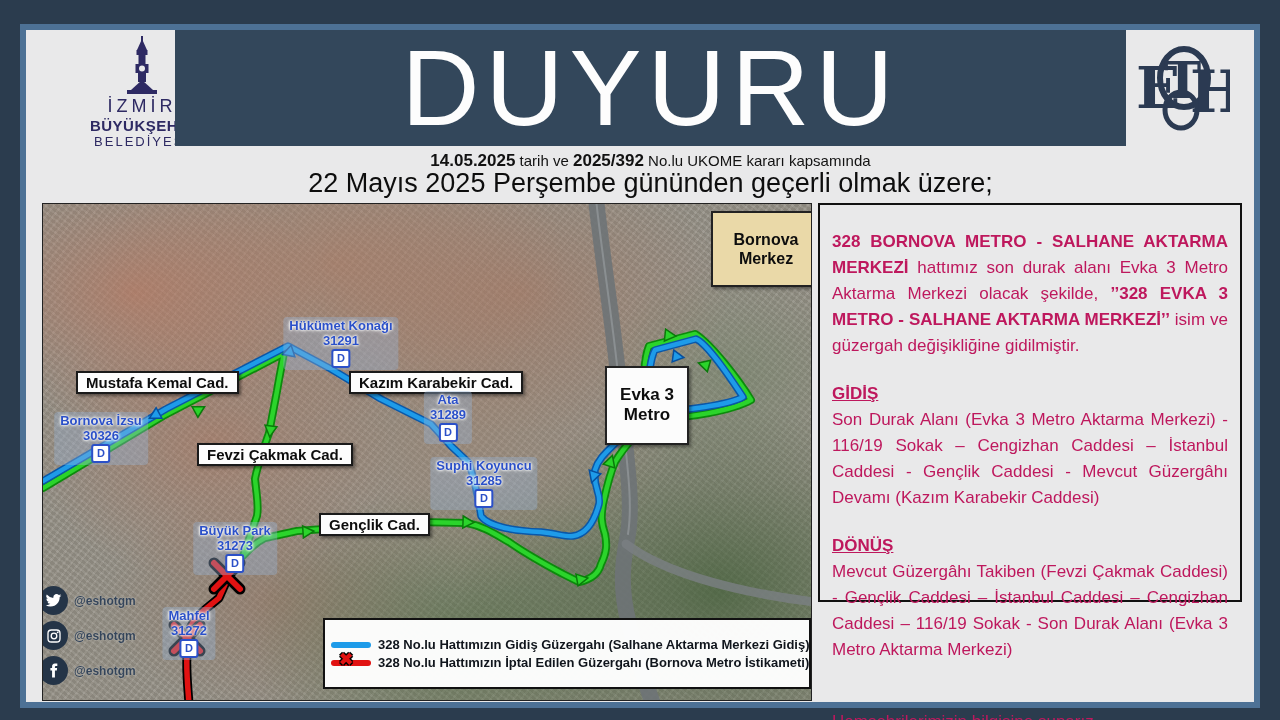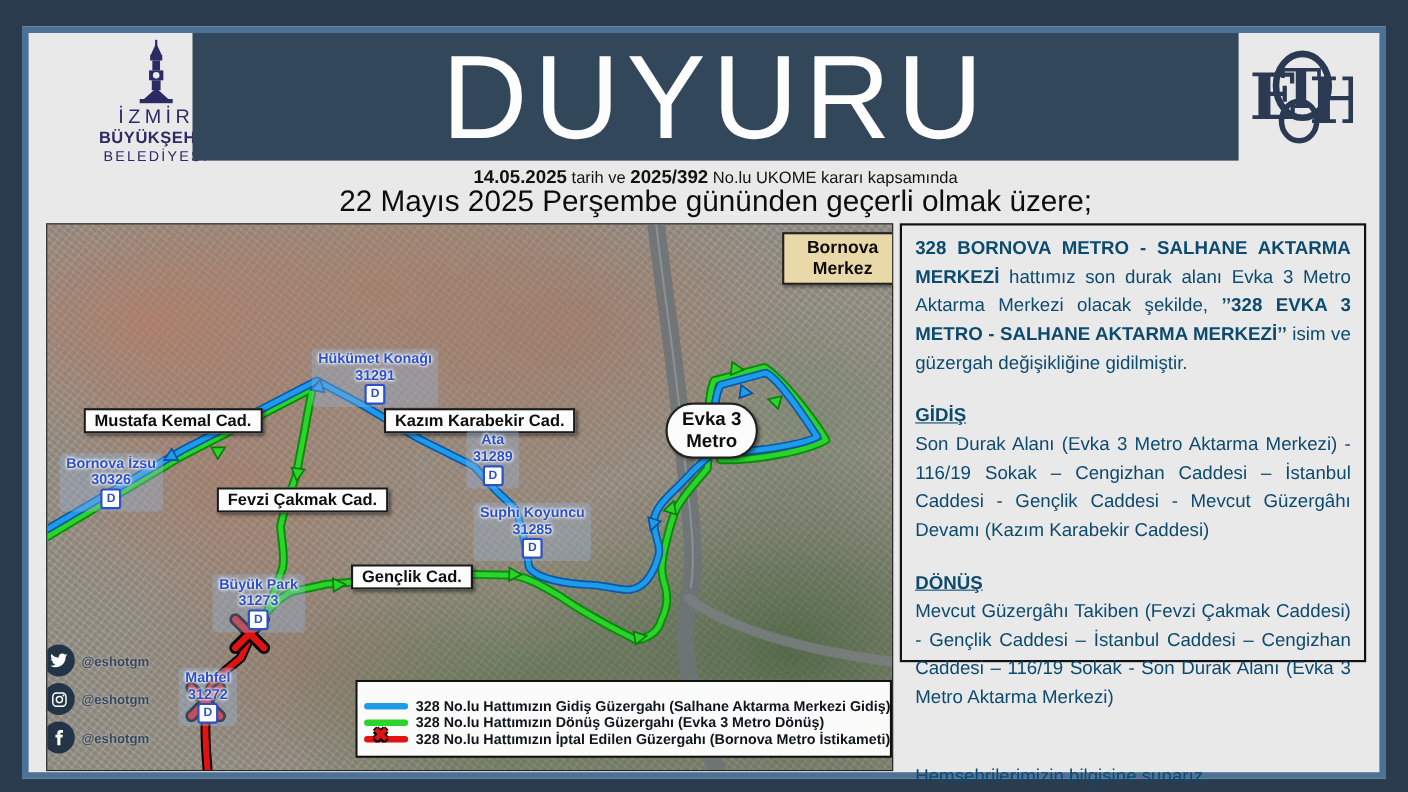--- a/index.html
+++ b/index.html
@@ -55,21 +55,21 @@
       repeating-linear-gradient(-52deg, rgba(255,255,255,.04) 0 2px, rgba(0,0,0,.05) 2px 6px);
   }
   .routes{position:absolute;left:0;top:0;width:770px;height:498px;}
   .street{
     position:absolute;background:#fdfdfd;border:2px solid #1a1a1a;
     font-size:15px;font-weight:700;color:#0d0d0d;padding:1px 8px;white-space:nowrap;
     box-shadow:2px 2px 3px rgba(0,0,0,.45);
   }
   .area{
     position:absolute;border:2px solid #222;font-size:16px;font-weight:700;color:#0d0d0d;
-    text-align:center;line-height:1.2;padding:3px 7px;box-shadow:2px 2px 3px rgba(0,0,0,.4);
+    text-align:center;line-height:1.2;padding:17px 7px;box-shadow:2px 2px 3px rgba(0,0,0,.4);
   }
   .area.tan{background:#ead9a8;}
   .area.white{background:#fcfcfc;font-size:17px;}
   .stop{
     position:absolute;transform:translateX(-50%);text-align:center;
     color:#2b50c8;font-weight:700;font-size:13px;line-height:15px;
     text-shadow:0 0 2px #fff,0 0 3px #fff,0 0 4px #fff;
     background:rgba(150,178,214,.38);border-radius:4px;padding:1px 6px 2px 6px;
   }
   .stop .d{
@@ -93,22 +93,22 @@
   .social{position:absolute;left:-4px;top:382px;}
   .social-row{display:flex;align-items:center;gap:6px;margin-bottom:6px;}
   .social-circle{
     width:29px;height:29px;border-radius:50%;background:#243447;
     display:flex;align-items:center;justify-content:center;flex:0 0 29px;
   }
   .social-handle{font-size:12px;font-weight:700;color:#1d3350;opacity:.8;text-shadow:0 0 2px rgba(255,255,255,.6);}
   
   .panel{
     position:absolute;left:792px;top:173px;width:424px;height:399px;box-sizing:border-box;
-    border:2px solid #111;background:#e9e9ea;padding:8px 12px;
-    font-size:17px;line-height:26px;color:#0c4a6e;text-align:justify;
+    border:2px solid #111;background:#e9e9ea;padding:24px 12px;
+    font-size:17px;line-height:26px;color:#be185d;text-align:justify;
   }
   .panel p{margin:0 0 22px 0;}
   .panel .hd{font-weight:700;text-decoration:underline;margin:0;}
   .panel .closing{margin-top:46px;}
   b{font-weight:700;}
 </style>
 </head>
 <body>
 
 <div class="canvas">
@@ -213,21 +213,21 @@
 
       <div class="street" style="left:306px;top:167px;">Kazım Karabekir Cad.</div>
       <div class="street" style="left:33px;top:167px;">Mustafa Kemal Cad.</div>
       <div class="street" style="left:154px;top:239px;">Fevzi Çakmak Cad.</div>
       <div class="street" style="left:276px;top:309px;">Gençlik Cad.</div>
 
       <div class="area tan" style="left:668px;top:7px;width:92px;">
         <div>Bornova</div>
         <div>Merkez</div>
       </div>
-      <div class="area white" style="left:562px;top:162px;width:66px;border-radius:25px;">
+      <div class="area white" style="left:562px;top:162px;width:66px;">
         <div>Evka 3</div>
         <div>Metro</div>
       </div>
 
       <div class="stop" style="left:298px;top:113px;">
         <div>Hükümet Konağı</div>
         <div>31291</div>
         <span class="d">D</span>
       </div>
       <div class="stop" style="left:58px;top:208px;">
@@ -253,24 +253,20 @@
       <div class="stop" style="left:146px;top:403px;">
         <div>Mahfel</div>
         <div>31272</div>
         <span class="d">D</span>
       </div>
 
       <div class="legend">
         <div class="legend-row">
           <span class="sw" style="background:#1e9be9;"></span>
           <span class="legend-label">328 No.lu Hattımızın Gidiş Güzergahı (Salhane Aktarma Merkezi Gidiş)</span>
-        </div>
-        <div class="legend-row">
-          <span class="sw" style="background:#2bd42b;"></span>
-          <span class="legend-label">328 No.lu Hattımızın Dönüş Güzergahı (Evka 3 Metro Dönüş)</span>
         </div>
         <div class="legend-row">
           <span class="sw" style="background:#e11212;">
               <span class="sw-x">✖</span>
             </span>
           <span class="legend-label">328 No.lu Hattımızın İptal Edilen Güzergahı (Bornova Metro İstikameti)</span>
         </div>
       </div>
 
       <div class="social">

